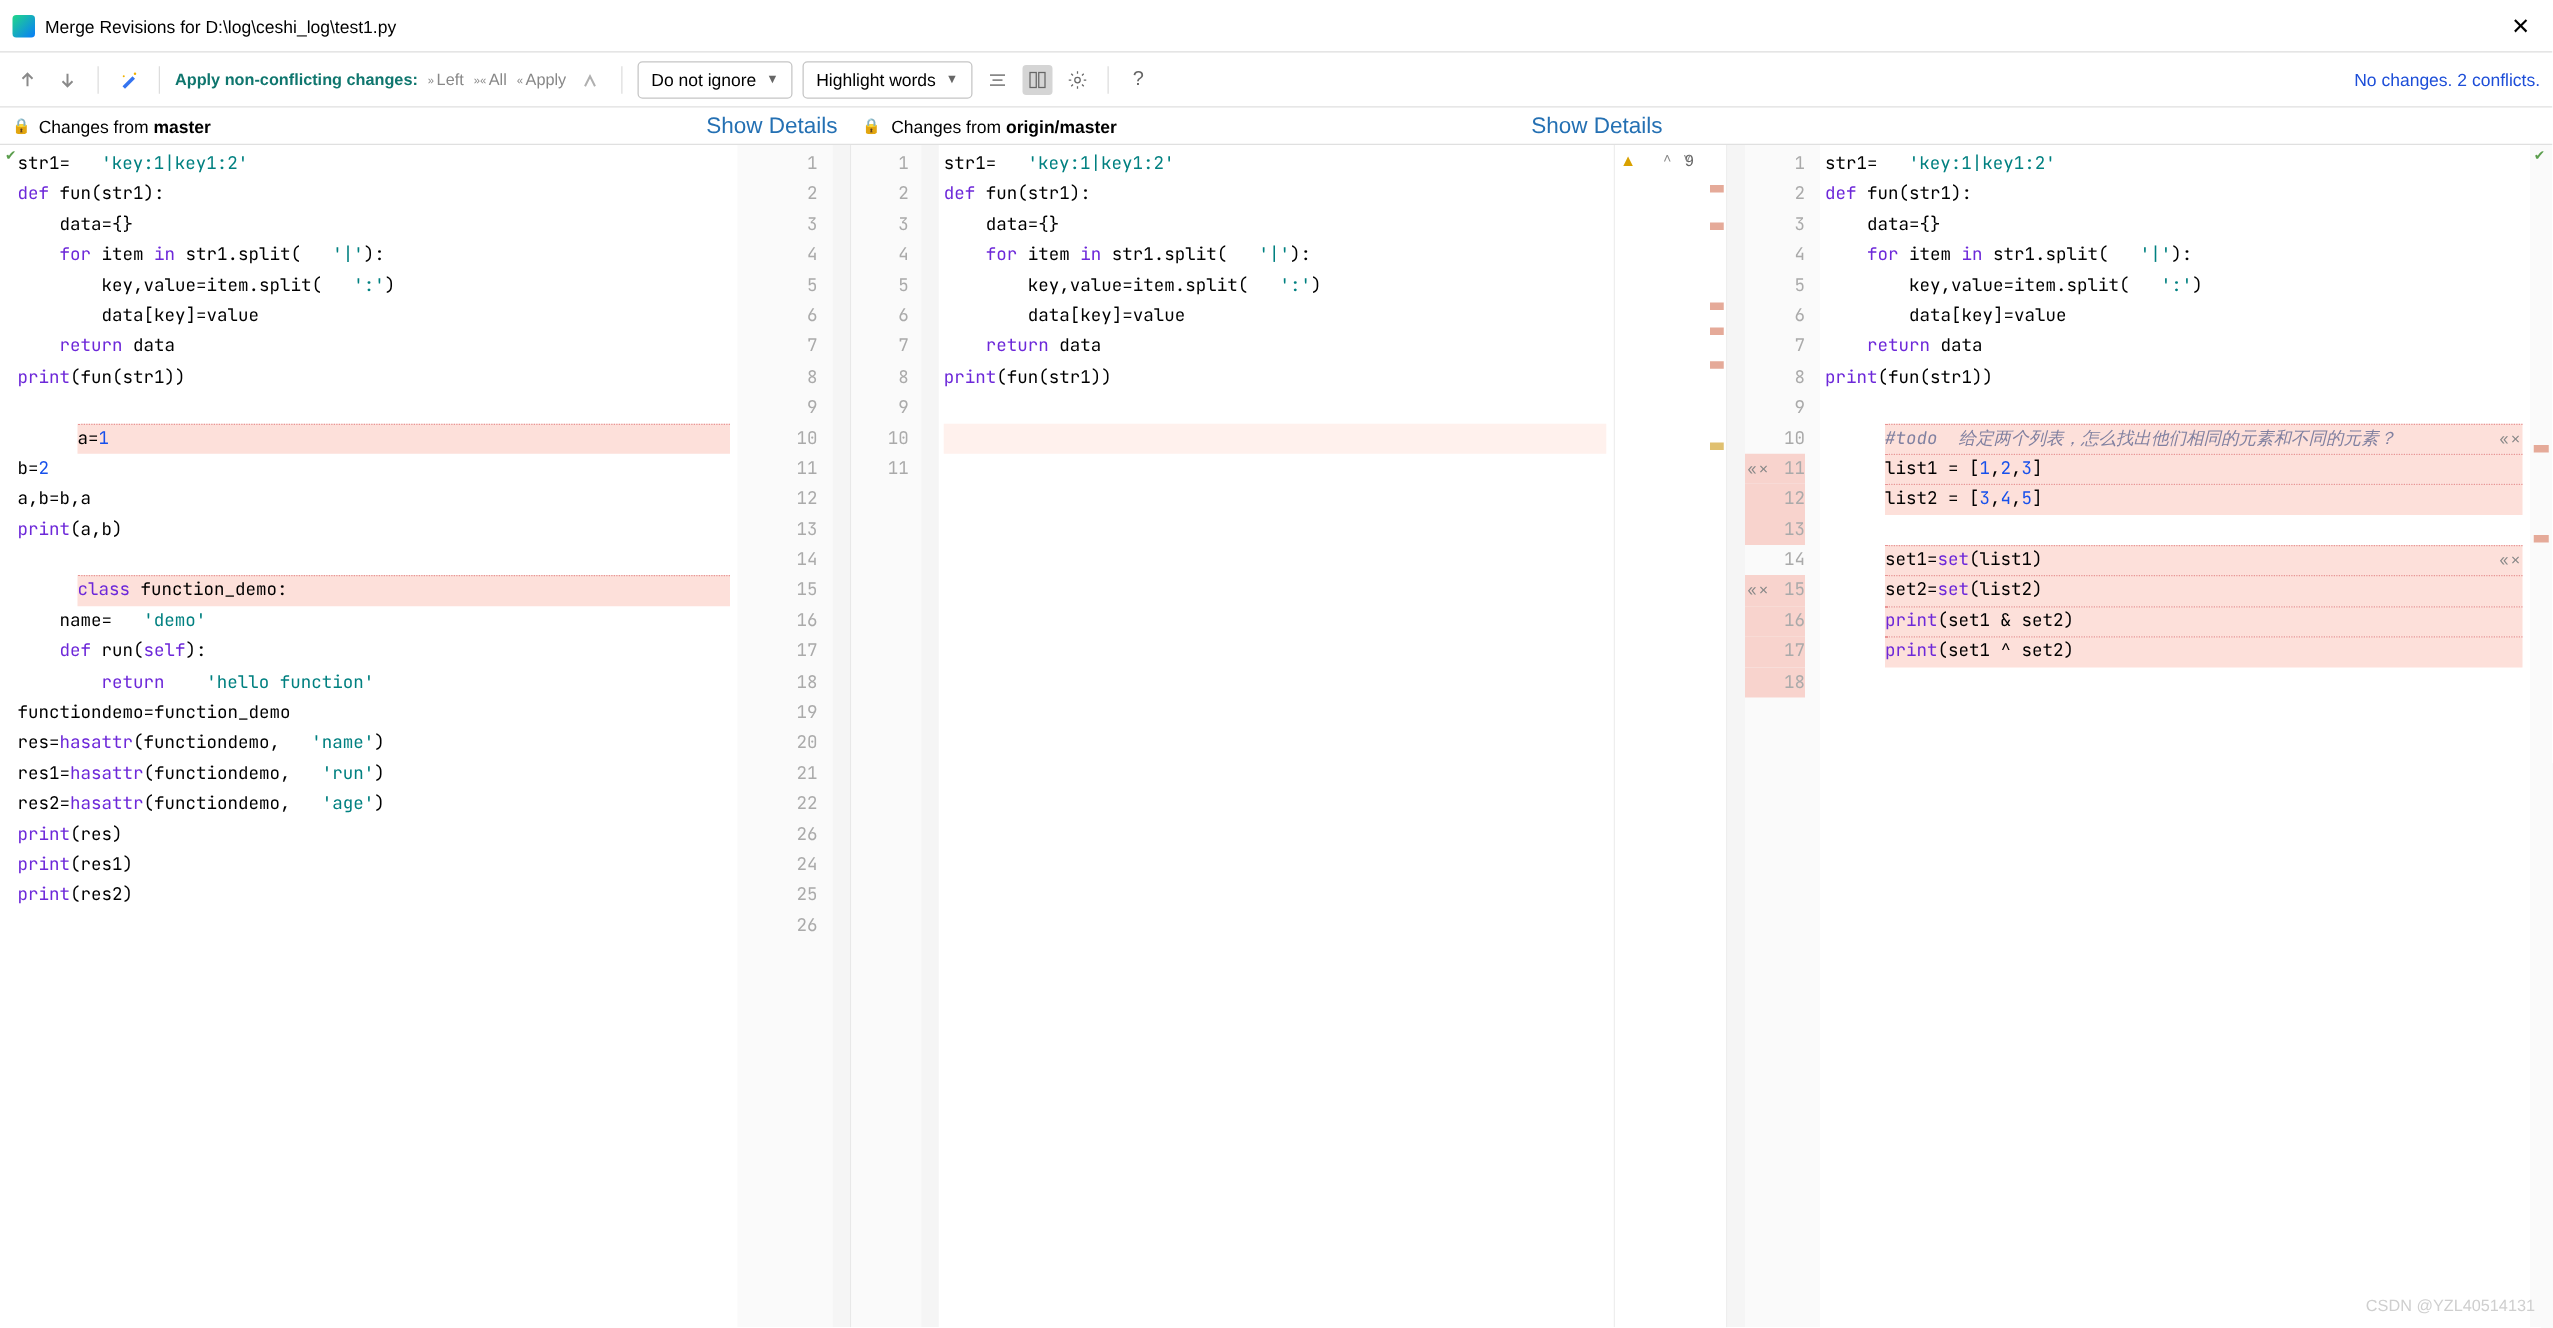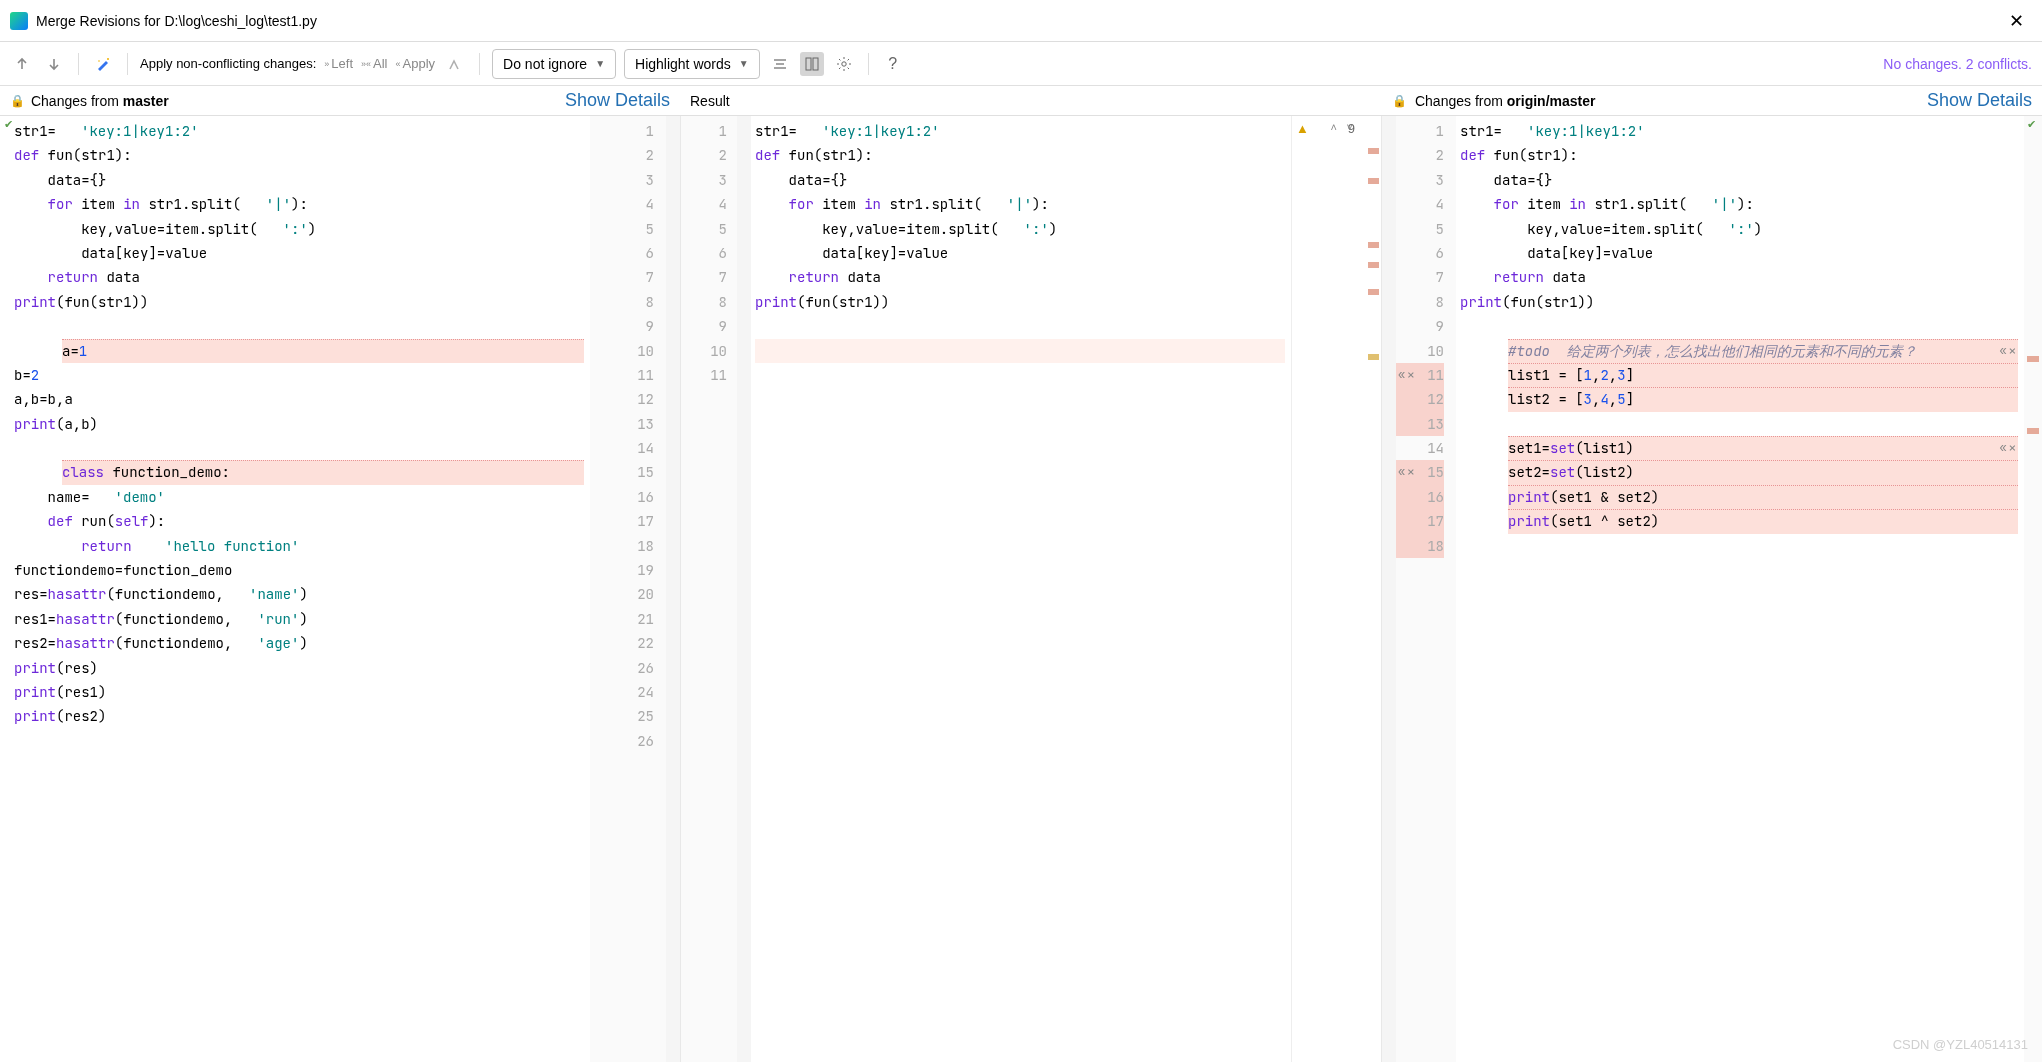--- a/index.html
+++ b/index.html
@@ -7,25 +7,25 @@
 .window { display:flex; flex-direction:column; height:1062px; }
 .titlebar { display:flex; align-items:center; height:42px; padding:0 10px; border-bottom:1px solid #ddd; }
 .titlebar .app-icon { width:18px; height:18px; background:linear-gradient(135deg,#21d789,#087cfa); border-radius:3px; margin-right:8px; }
 .titlebar .title { font-size:14px; }
 .titlebar .spacer { flex:1; }
 .titlebar .close { font-size:18px; font-weight:200; cursor:pointer; padding:0 8px; }
 .toolbar { display:flex; align-items:center; height:44px; padding:0 10px; border-bottom:1px solid #e0e0e0; gap:8px; }
 .icon-btn { width:24px; height:24px; display:flex; align-items:center; justify-content:center; border:none; background:none; cursor:pointer; border-radius:3px; color:#6e6e6e; }
 .icon-btn.active { background:#d5d5d5; }
 .sep { width:1px; height:22px; background:#ddd; margin:0 4px; }
-.label { color:#000000; }
+.label { color:#0f766e;font-weight:bold; }
 .tb-link { color:#888; display:flex; align-items:center; gap:2px; cursor:pointer; }
 .tb-link .chev { font-size:9px; }
 .dropdown { display:flex; align-items:center; height:30px; border:1px solid #c5c5c5; border-radius:4px; padding:0 10px; gap:8px; font-size:14px; cursor:pointer; background:#fff; }
-.status { font-size:14px; color:#8b5cf6;text-align:center; }
+.status { font-size:14px; color:#1d4ed8;text-align:center; }
 .headerrow { display:flex; height:30px; border-bottom:1px solid #e0e0e0; }
 .paneh { display:flex; align-items:center; padding:0 10px; font-size:14px; }
 .paneh.left { width:680px; }
 .paneh.mid { flex:1; }
 .paneh.right { width:660px; justify-content:flex-end; gap:8px; }
 .paneh.left .inner-left { display:flex; align-items:center; gap:6px; }
 .lock { color:#888; font-size:12px; }
 .link { color:#2470b3; font-size:18px; cursor:pointer; }
 .panes { display:flex; flex:1; overflow:hidden; position:relative; }
 .pane { display:flex; overflow:hidden; }
@@ -142,23 +142,20 @@
 
  <div class="headerrow">
   <div class="paneh left">
     <div class="inner-left">
           <span class="lock">🔒</span>
           <span><span>Changes from </span><b>master</b></span>
         </div>
     <div style="flex:1"></div>
     <span class="link">Show Details</span>
   </div>
-  <div class="paneh mid">
-        <span>Result</span>
-      </div>
   <div class="paneh right">
     <span class="lock">🔒</span>
     <span style="flex:1"><span>Changes from </span><b>origin/master</b></span>
     <span class="link">Show Details</span>
   </div>
  </div>
 
  <div class="panes">
 
   <div class="pane left">

